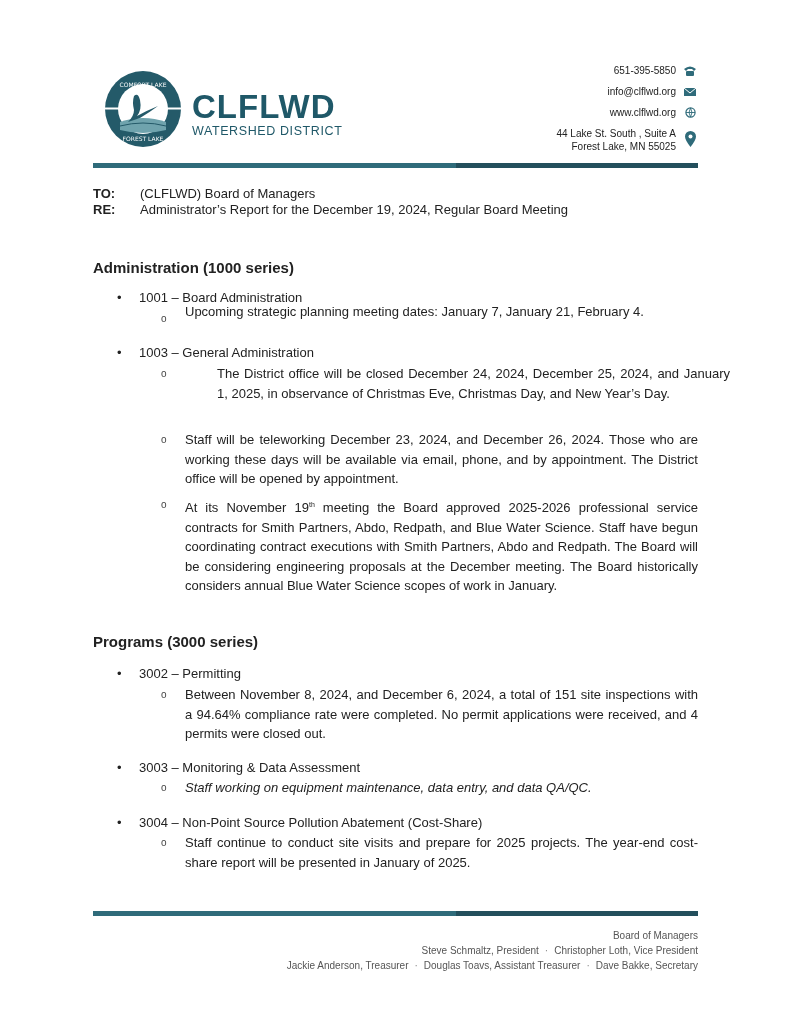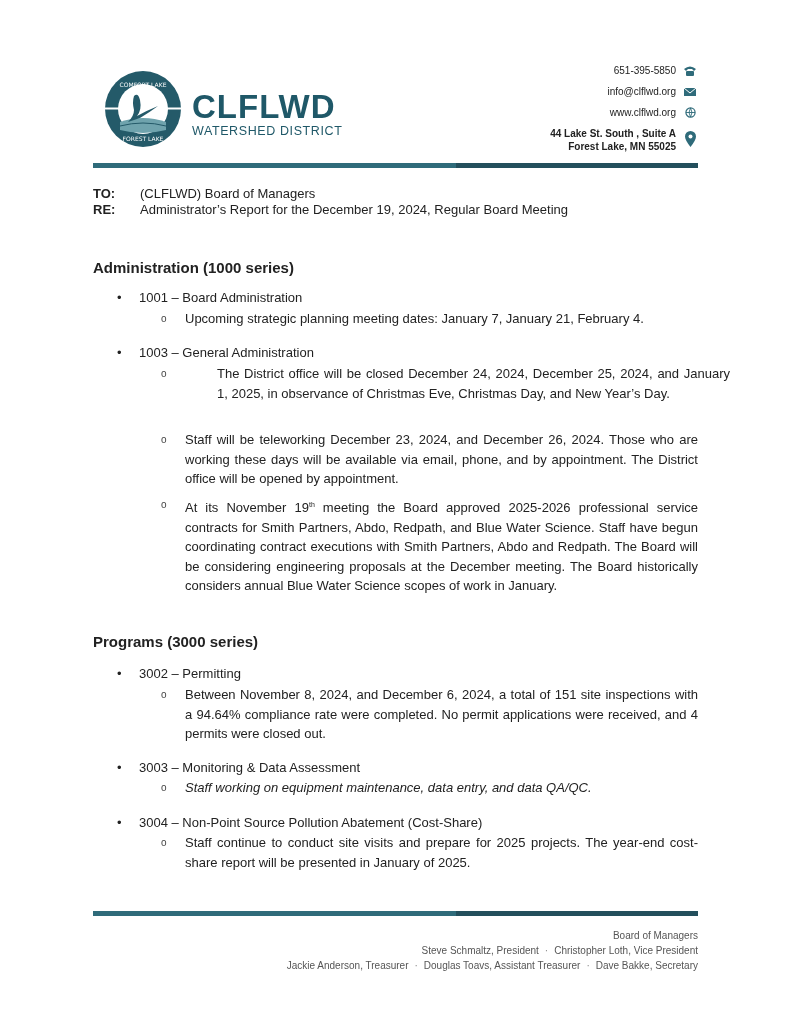--- a/index.html
+++ b/index.html
@@ -10,21 +10,21 @@
   
   .logo-badge { position: absolute; left: 104px; top: 70px; width: 78px; height: 78px; }
   .brand { position: absolute; left: 192px; top: 92px; }
   .brand-name { font-size: 33px; font-weight: 800; color: #1f5868; letter-spacing: 1px; line-height: 30px; }
   .brand-sub { font-size: 12.5px; color: #1f5868; letter-spacing: 0.6px; margin-top: 2px; }
 
   .contact { position: absolute; right: 94px; top: 64px; text-align: right; font-size: 10px; color: #222; }
   .contact-row { display: flex; justify-content: flex-end; align-items: flex-start; height: 21px; }
   .contact-row .txt { line-height: 13px; }
   .contact-row .ico { width: 14px; height: 13px; margin-left: 7px; display: inline-flex; align-items: center; justify-content: center; }
-  .contact-row.addr { height: 28px; font-weight: bold; }
+  .contact-row.addr { height: 28px; }
 
   .rule { position: absolute; left: 93px; width: 605px; height: 5px; background: linear-gradient(90deg, #2f6b7a 0%, #2f6b7a 60%, #234f5c 60%, #234f5c 100%); }
   .rule.top { top: 163px; }
   .rule.bottom { top: 911px; }
 
   
   .memo { position: absolute; left: 93px; top: 186px; font-size: 13px; line-height: 16px; }
   .memo-row { display: flex; }
   .memo-key { width: 47px; font-weight: bold; }
 
@@ -114,21 +114,21 @@
       <span class="memo-key">RE:</span>
       <span>Administrator’s Report for the December 19, 2024, Regular Board Meeting</span>
     </div>
   </div>
 
   <div class="section-title" style="top:259px;">Administration (1000 series)</div>
 
   <span class="bullet" style="top:290px;">•</span>
   <div class="lvl1" style="top:290px;">1001 – Board Administration</div>
   <span class="sub-bullet" style="top:313px;">o</span>
-  <div class="para nojust" style="top:309px;">Upcoming strategic planning meeting dates: January 7, January 21, February 4.</div>
+  <div class="para nojust" style="top:302px;">Upcoming strategic planning meeting dates: January 7, January 21, February 4.</div>
 
   <span class="bullet" style="top:345px;">•</span>
   <div class="lvl1" style="top:345px;text-align:center;">1003 – General Administration</div>
   <span class="sub-bullet" style="top:368px;">o</span>
   <div class="para" style="top:364px;margin-left:32px;">The District office will be closed December 24, 2024, December 25, 2024, and January 1, 2025, in observance of Christmas Eve, Christmas Day, and New Year’s Day.</div>
 
   <span class="sub-bullet" style="top:434px;">o</span>
   <div class="para" style="top:430px;">Staff will be teleworking December 23, 2024, and December 26, 2024. Those who are working these days will be available via email, phone, and by appointment. The District office will be opened by appointment.</div>
 
   <span class="sub-bullet" style="top:499px;">o</span>

